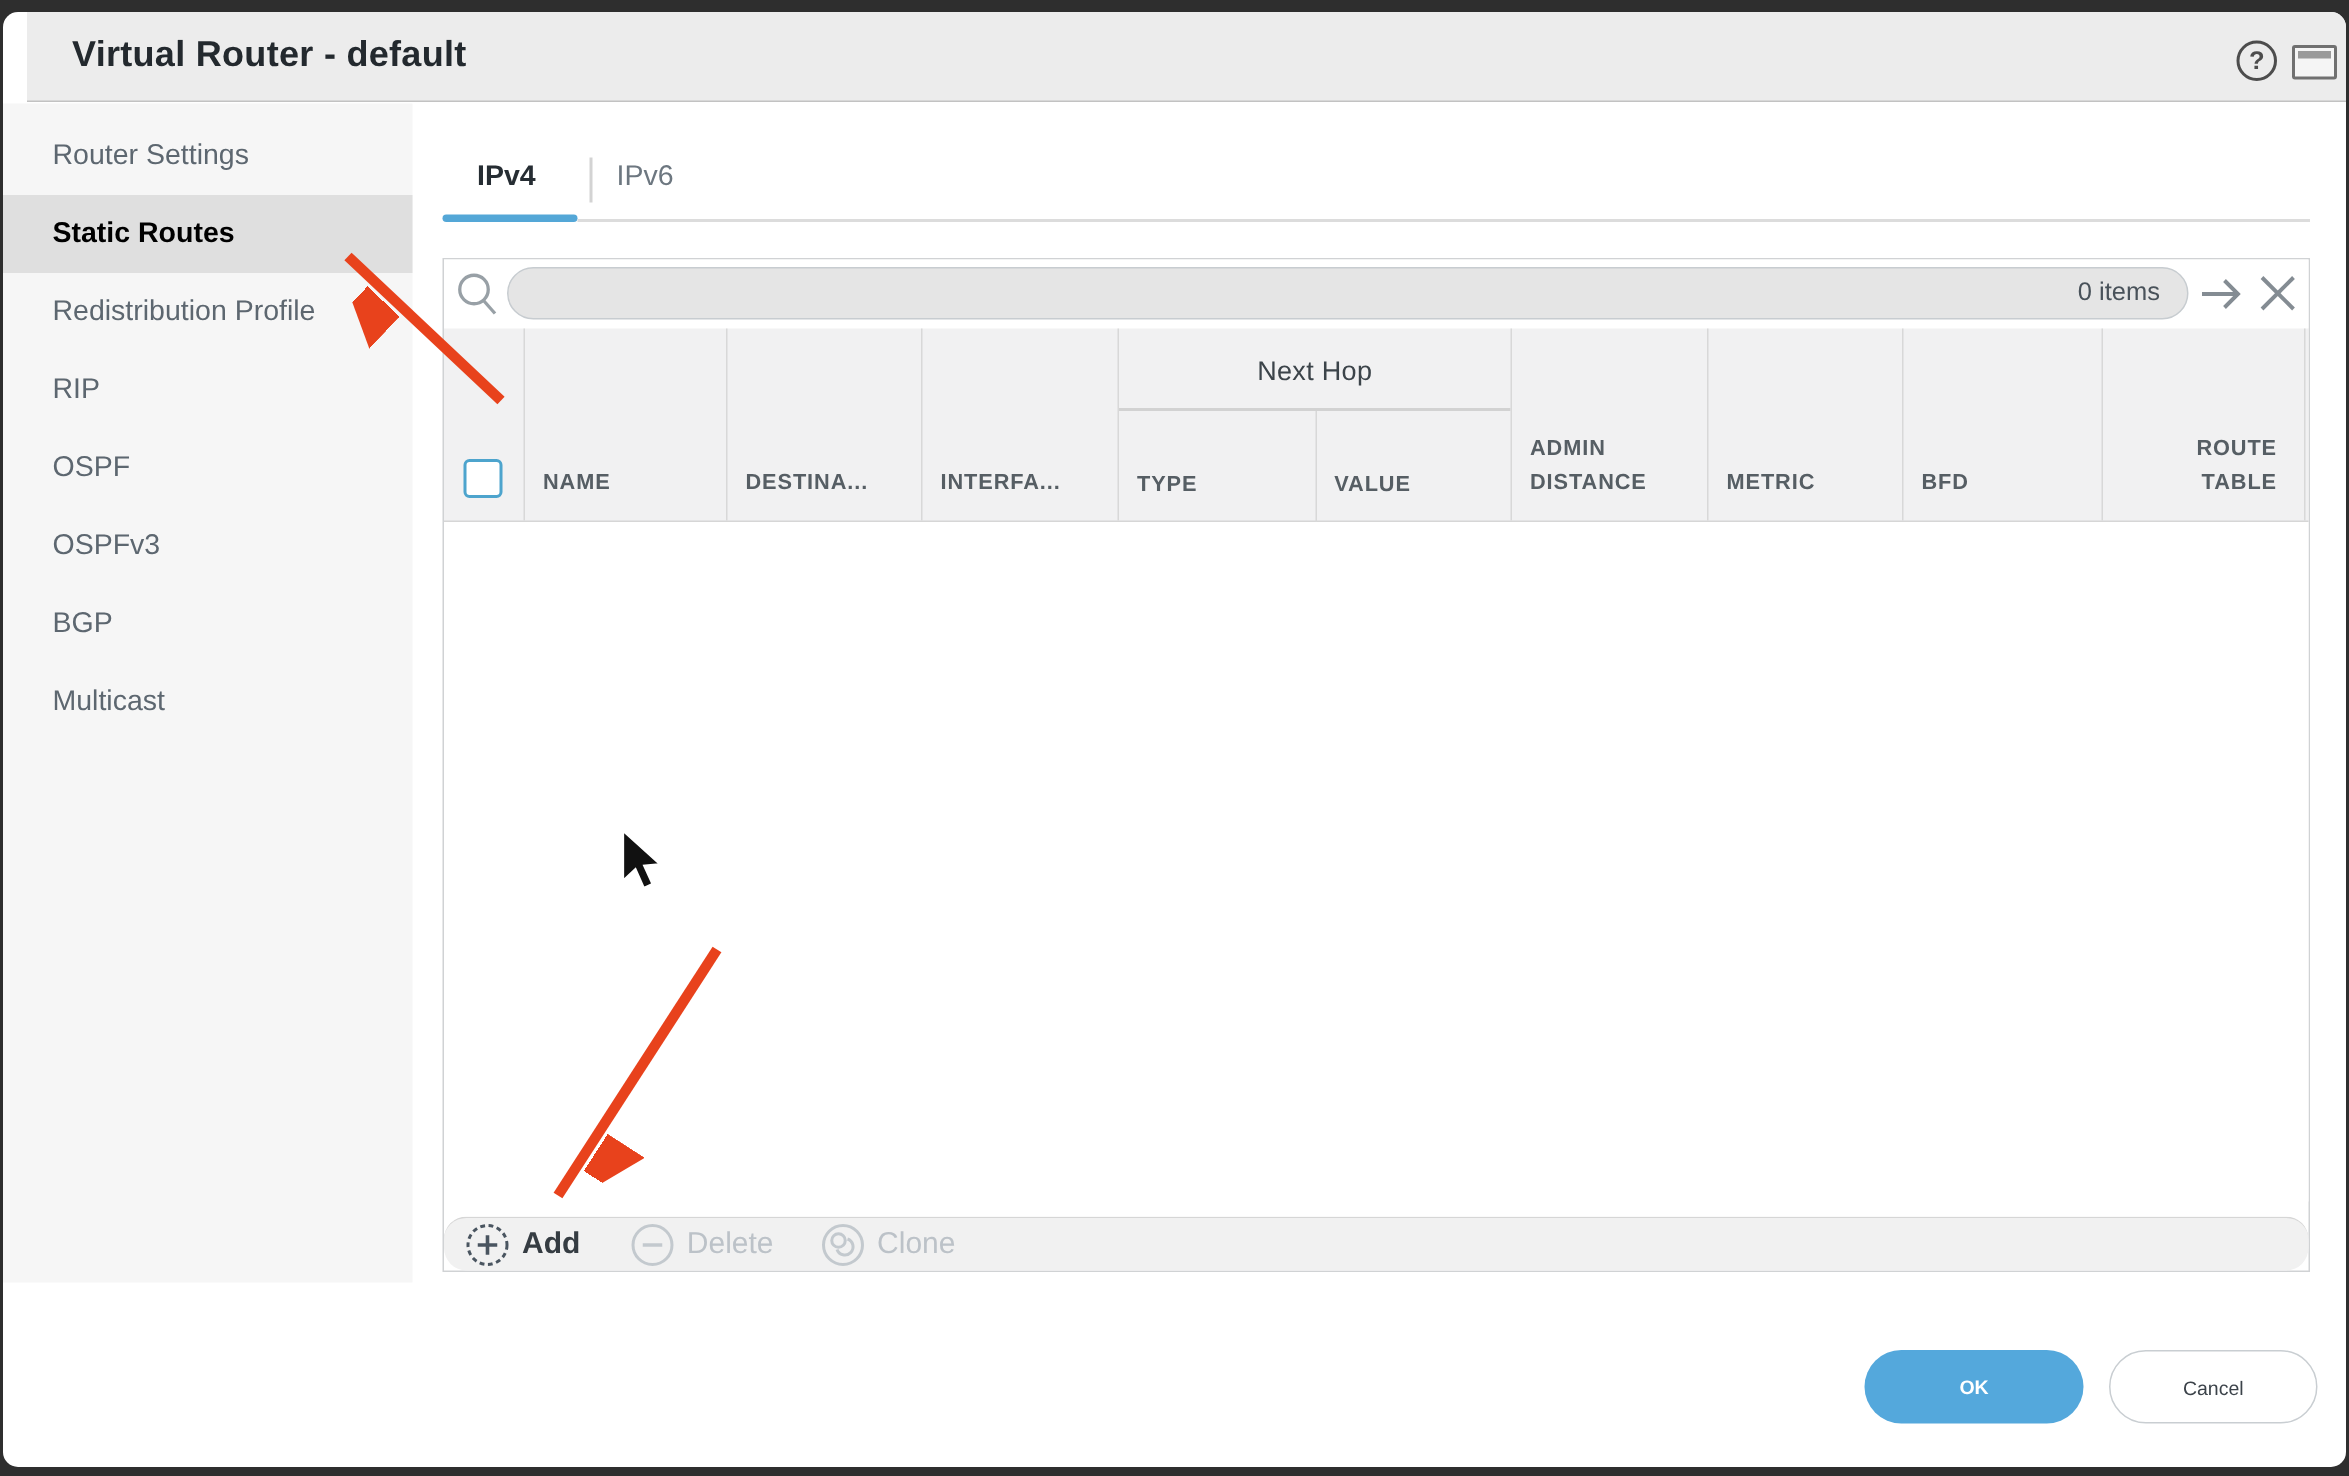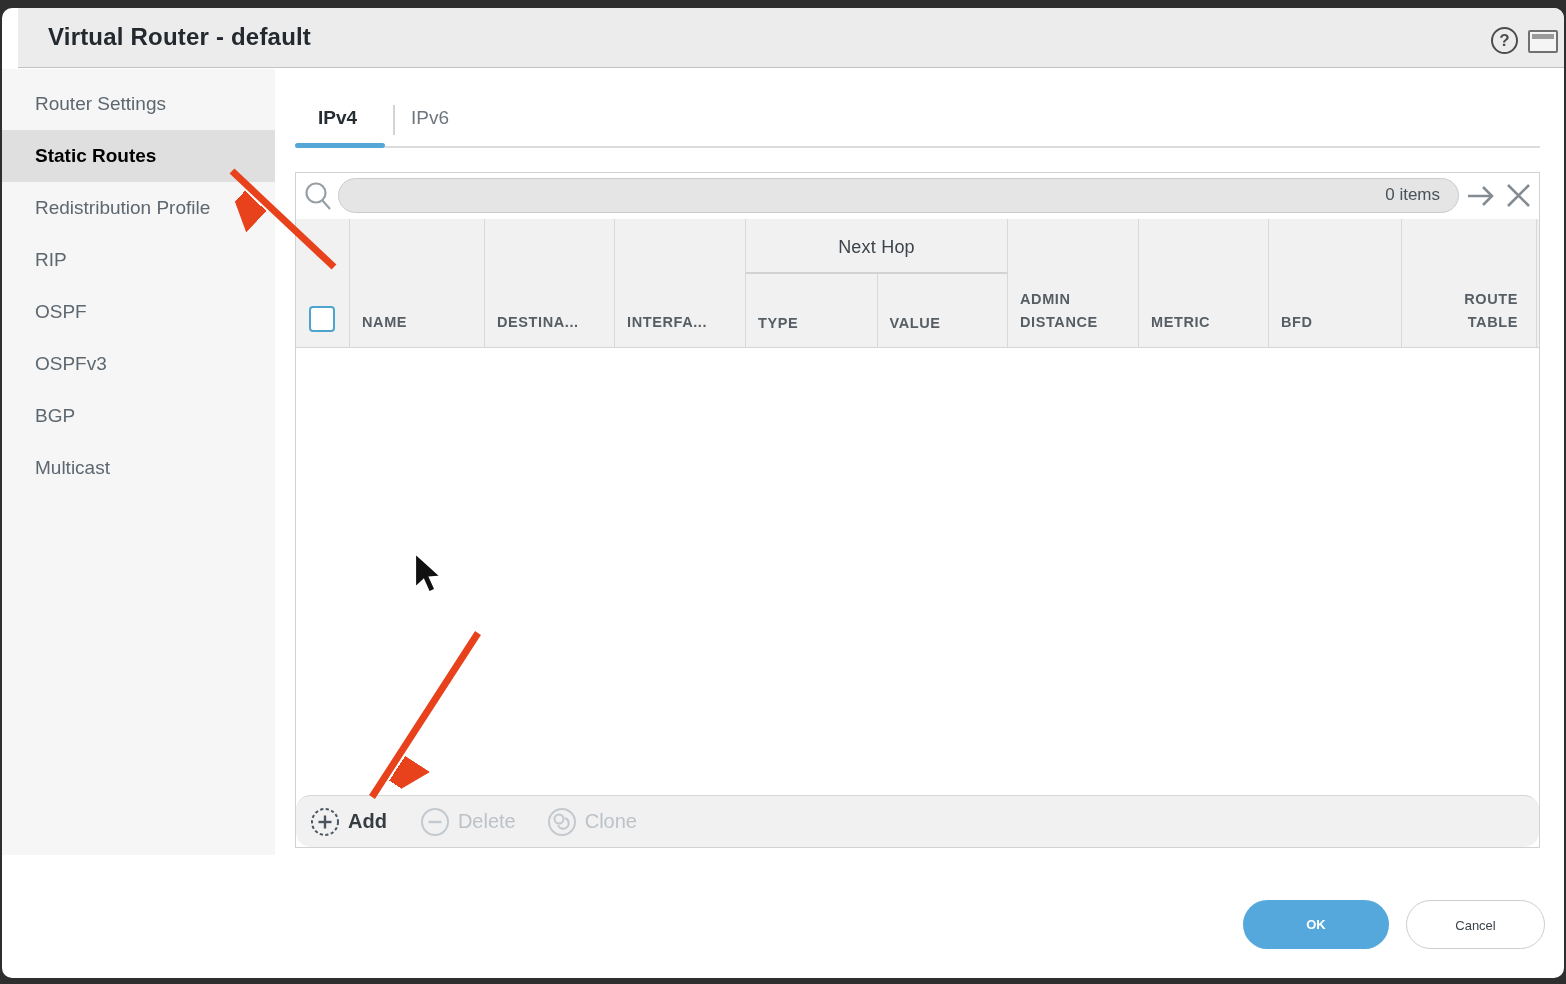--- a/index.html
+++ b/index.html
@@ -72,21 +72,21 @@
   .group-label { position:absolute; left:0; top:0; width:100%; height:53px; line-height:56px;
                  text-align:center; font-size:18px; font-weight:400; color:#3c444a; letter-spacing:0.2px; }
   .group-underline { position:absolute; left:0; top:53px; width:100%; height:2px; background:#d2d2d2; }
   .group-cells { position:absolute; left:0; top:55px; width:100%; height:74px; display:flex; }
   .th-sub { position:relative; width:131px; height:100%; }
   .th-sub + .th-sub { border-left:1px solid #d8d8d8; }
   .th-sub .lbl { bottom:13px; }
 
   
   .tbody { position:absolute; left:0; top:175px; width:100%; height:453px; background:#fff; }
-  .tfoot { position:absolute; left:0; bottom:0; width:100%; height:52px; background:#f1f1f1;
+  .tfoot { position:absolute; left:0; bottom:0; width:100%; height:36px; background:#f1f1f1;
            border-top:1px solid #d6d6d6; display:flex; align-items:center;border-radius:15px; }
   .tool-btn { display:flex; align-items:center; gap:7px; font-size:20px; cursor:pointer; }
   .tool-btn.enabled { color:#353c42; font-weight:700; }
   .tool-btn.disabled { color:#bcc2c8; font-weight:400; cursor:default; }
   .tool-add { margin-left:13px; }
   .tool-del { margin-left:32px; }
   .tool-clone { margin-left:30px; }
 
   
   .btn { position:absolute; top:892px; height:49px; border-radius:25px; font-size:13px;

